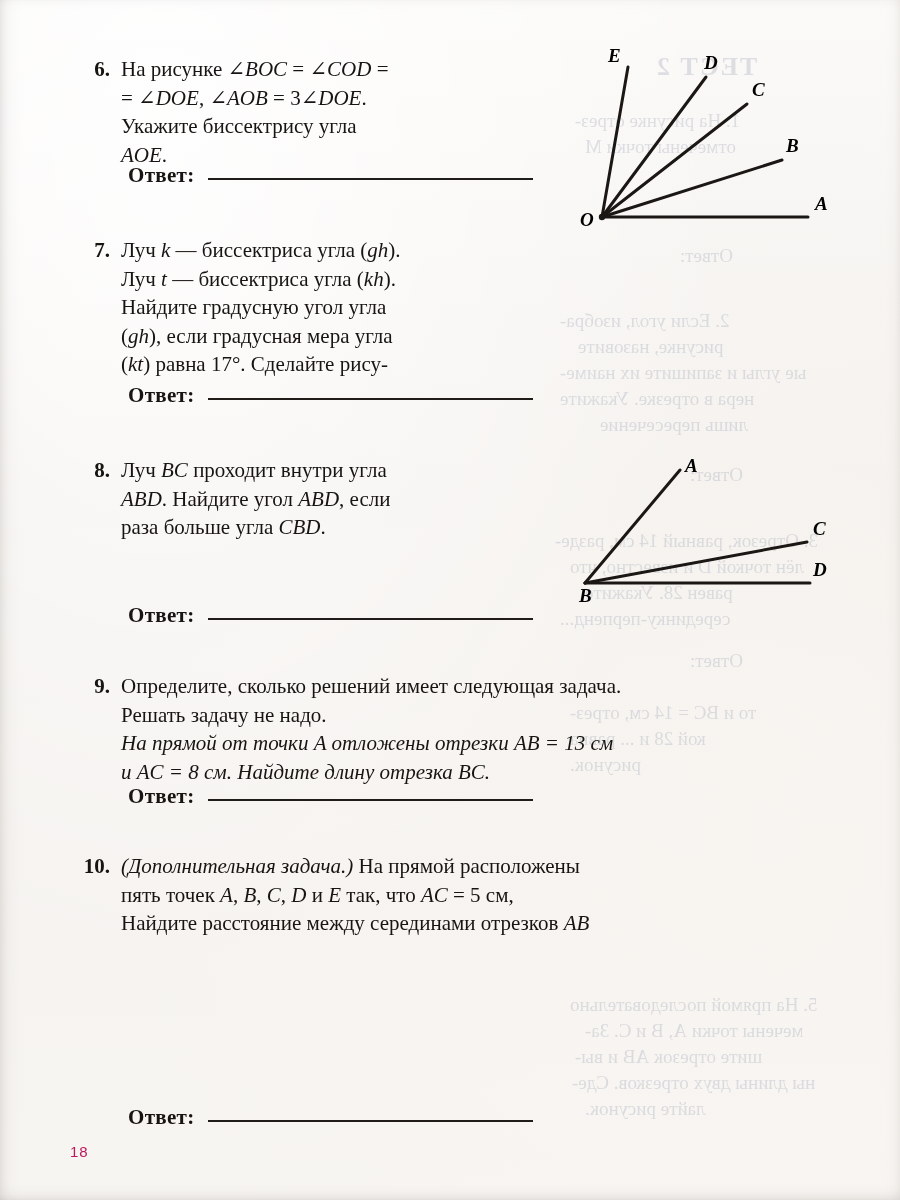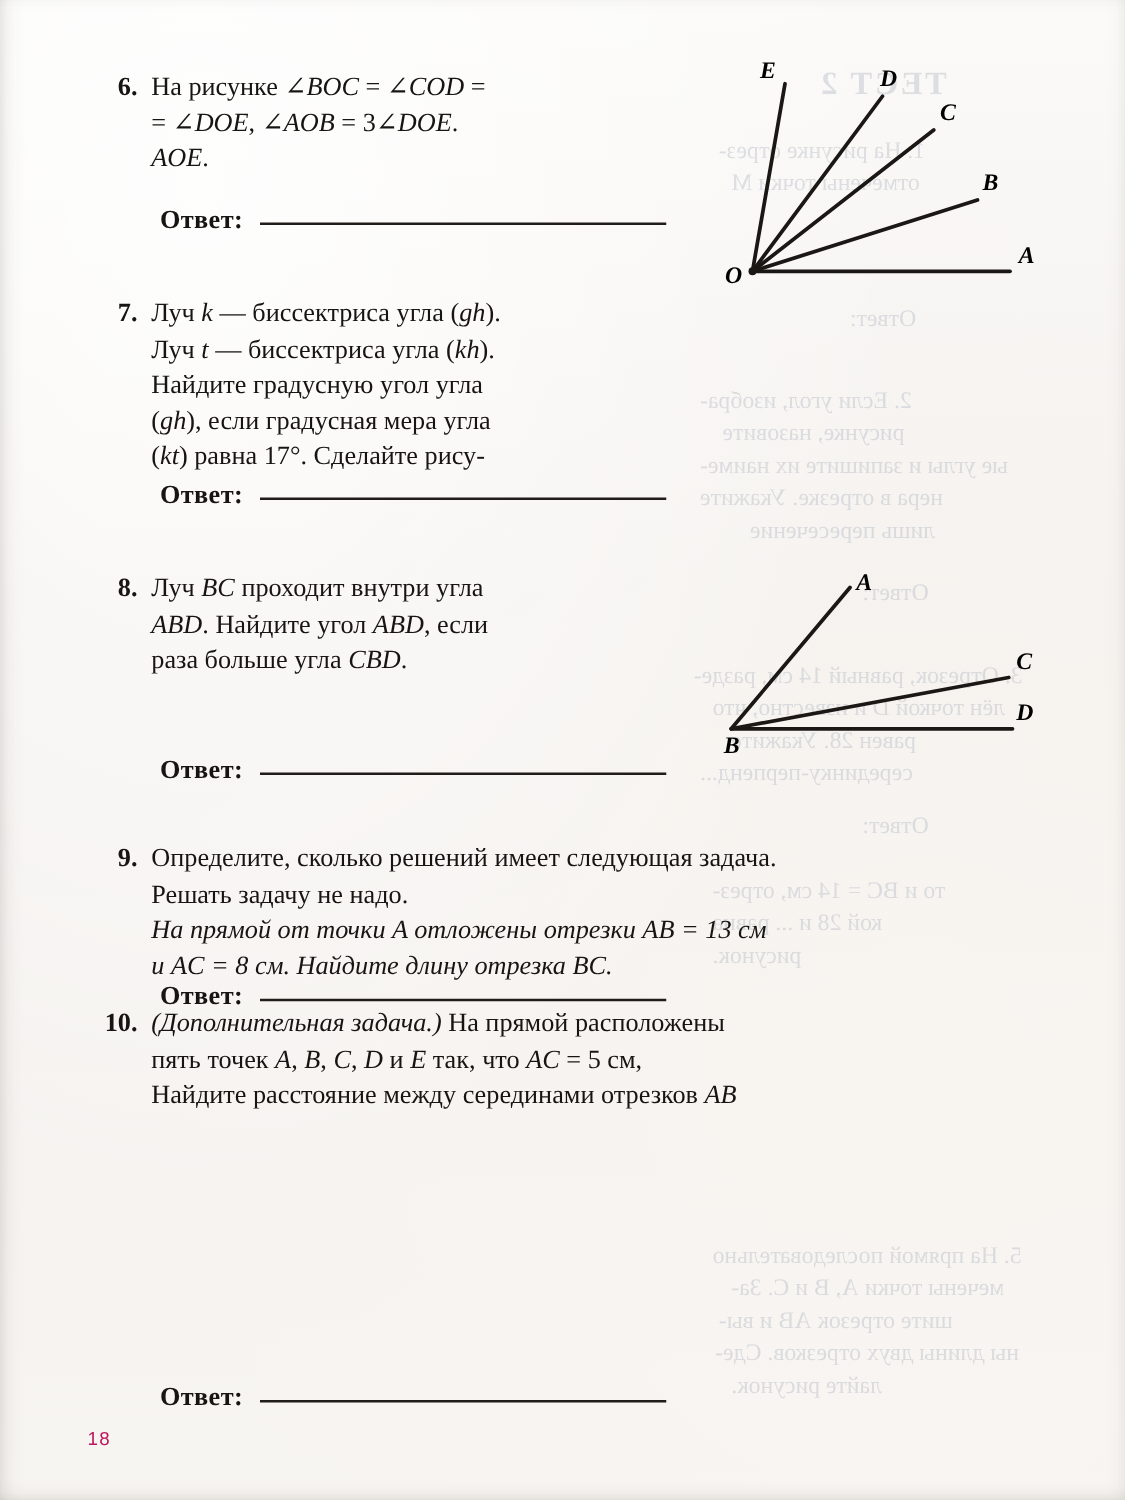--- a/index.html
+++ b/index.html
@@ -148,20 +148,21 @@
   <div class="showthrough st-body" style="left:585px; top:1018px;">мечены точки A, B и C. За-</div>
   <div class="showthrough st-body" style="left:575px; top:1044px;">шите отрезок AB и вы-</div>
   <div class="showthrough st-body" style="left:572px; top:1070px;">ны длины двух отрезков. Сде-</div>
   <div class="showthrough st-body" style="left:585px; top:1096px;">лайте рисунок.</div>
 
   <div class="problem" style="left:76px; top:55px;">
     <div class="num" style="width:34px;">6.</div>
     <div class="body-text narrow just">
       <div>На рисунке ∠<i>BOC</i> = ∠<i>COD</i> =</div>
       <div>= ∠<i>DOE</i>, ∠<i>AOB</i> = 3∠<i>DOE</i>.</div>
+      <div>Укажите биссектрису угла</div>
       <div><i>AOE</i>.</div>
     </div>
   </div>
 
   <div class="figure" style="left:560px; top:42px;">
     <svg width="310" height="200" viewBox="0 0 310 200">
 
       <line x1="42" y1="175" x2="248" y2="175" stroke="#1b1714" stroke-width="3" stroke-linecap="round"></line>
       <line x1="42" y1="175" x2="222" y2="118" stroke="#1b1714" stroke-width="3" stroke-linecap="round"></line>
       <line x1="42" y1="175" x2="187" y2="62" stroke="#1b1714" stroke-width="3" stroke-linecap="round"></line>
@@ -233,21 +234,21 @@
       <div class="italic-block">На прямой от точки A отложены отрезки AB = 13 см</div>
       <div class="italic-block">и AC = 8 см. Найдите длину отрезка BC.</div>
     </div>
   </div>
 
   <div class="answer" style="left:128px; top:784px;">
     <span class="answer-label">Ответ:</span>
     <span class="answer-rule" style="width:325px;"></span>
   </div>
 
-  <div class="problem" style="left:68px; top:804px;">
+  <div class="problem" style="left:68px; top:852px;">
     <div class="num" style="width:42px;">10.</div>
     <div class="body-text wide">
       <div><i>(Дополнительная задача.)</i><span> На прямой расположены</span></div>
       <div>пять точек <i>A</i>, <i>B</i>, <i>C</i>, <i>D</i> и <i>E</i> так, что <i>AC</i> = 5 см,</div>
       <div>Найдите расстояние между серединами отрезков <i>AB</i></div>
     </div>
   </div>
 
   <div class="answer" style="left:128px; top:1105px;">
     <span class="answer-label">Ответ:</span>

